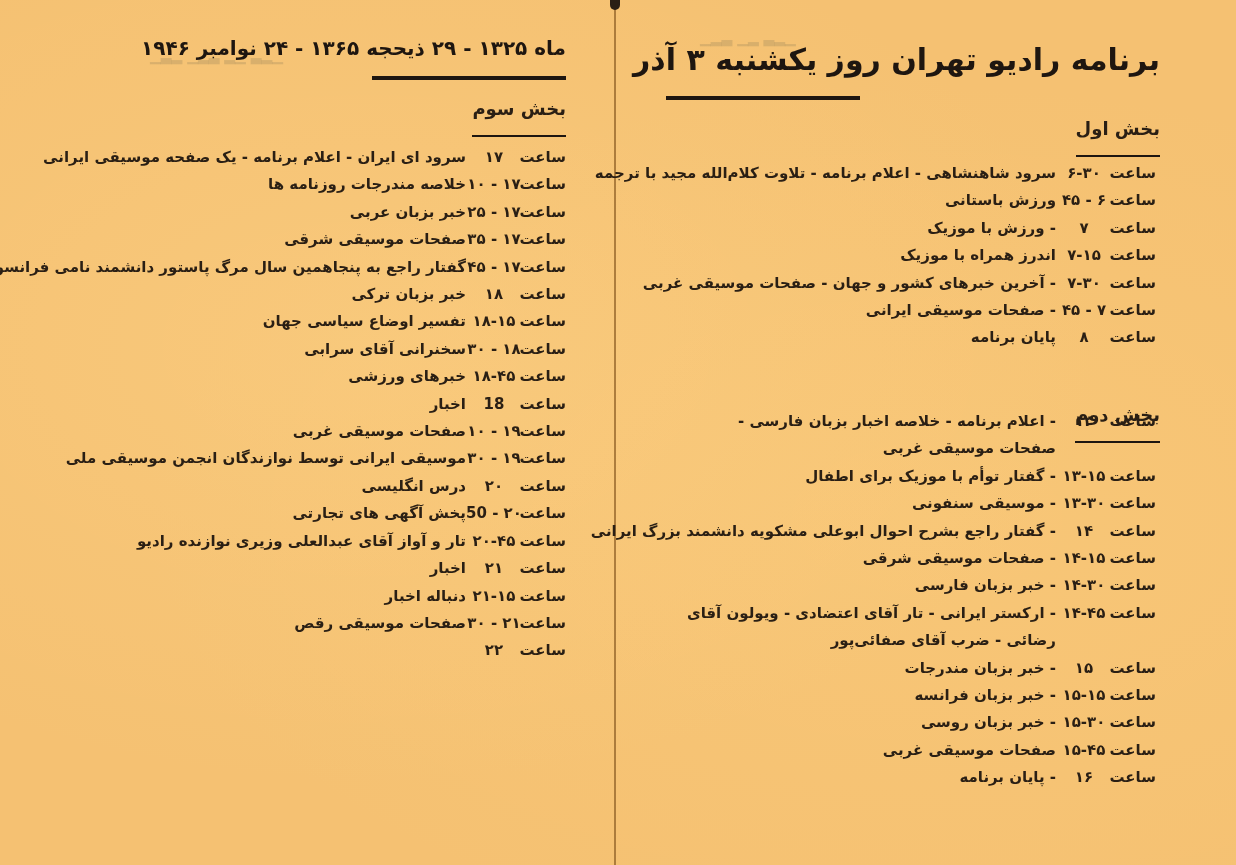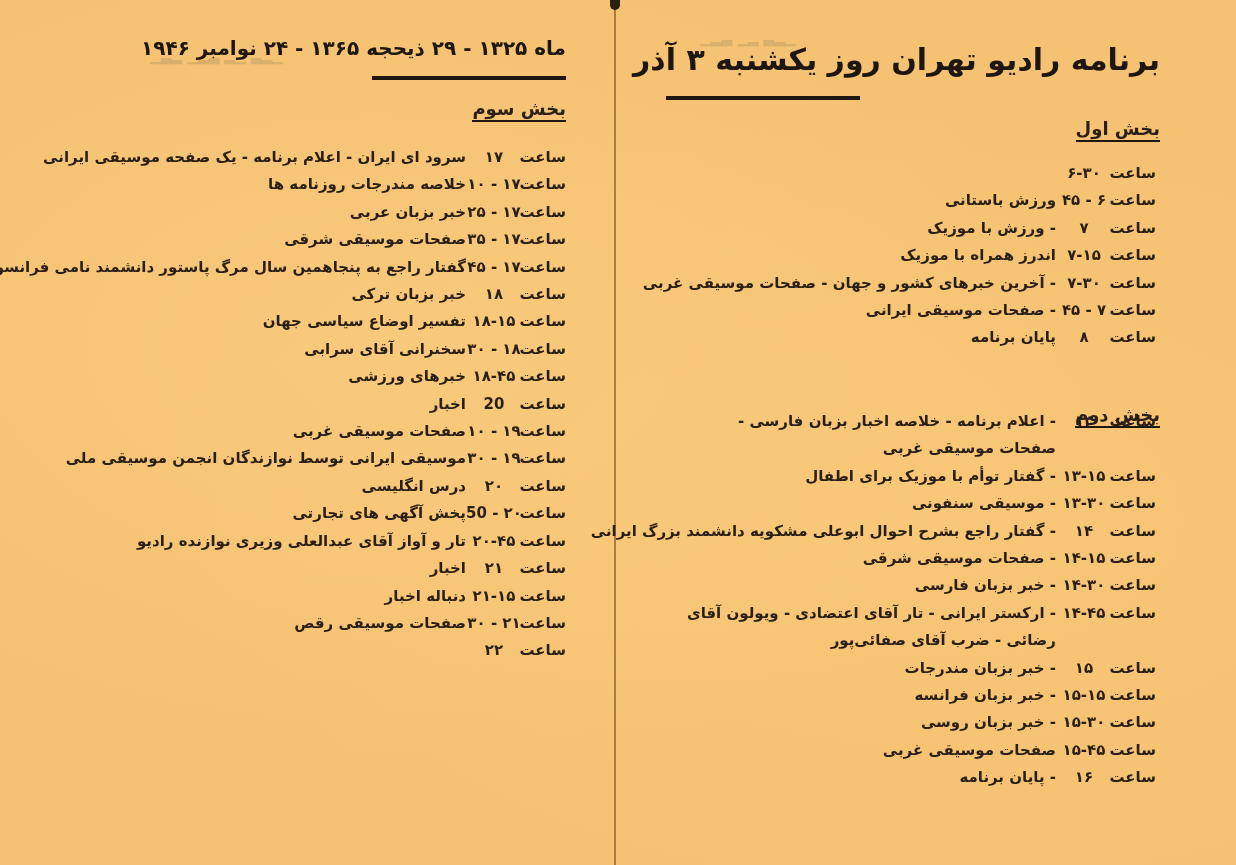--- a/index.html
+++ b/index.html
@@ -34,21 +34,21 @@
     color: #1e1610;
   }
   .page.right .title { right: 10px; top: 42px; font-size: 30px; }
   .page.left .title { right: 14px; top: 36px; font-size: 20px; }
   .title-rule { position: absolute; height: 4px; background: #1e1610; }
   .page.right .title-rule { left: 26px; top: 96px; width: 194px; }
   .page.left .title-rule { right: 14px; top: 76px; width: 194px; }
 
   .section-head {
     position: absolute; font-weight: bold; font-size: 18px; white-space: nowrap;
-    border-bottom: 2px solid #1e1610; padding-bottom: 1px;
+    border-bottom: 2px solid #1e1610; padding-bottom: 16px;
   }
   .rows { position: absolute; right: 14px; list-style: none; margin: 0; padding: 0; }
   .row {
     display: flex; align-items: baseline; font-weight: bold; font-size: 15px;
     line-height: 27.4px; white-space: nowrap;
   }
   .row .lbl { width: 44px; flex: 0 0 auto; }
   .row .tm { width: 56px; flex: 0 0 auto; text-align: center; }
   .row .desc { flex: 0 0 auto; }
   .row.wrap .desc { white-space: normal; width: 380px; }
@@ -69,20 +69,21 @@
 
   <div class="page right">
     <div class="title">برنامه رادیو تهران روز یکشنبه ۳ آذر</div>
     <div class="title-rule"></div>
 
     <div class="section-head" style="right:10px;top:118px;">بخش اول</div>
     <ul class="rows" style="top:160px;">
       <li class="row">
           <span class="lbl">ساعت</span>
           <span class="tm">۶-۳۰</span>
+          <span class="desc">سرود شاهنشاهی - اعلام برنامه - تلاوت کلام‌الله مجید با ترجمه</span>
         </li>
       <li class="row">
           <span class="lbl">ساعت</span>
           <span class="tm">۶ - ۴۵</span>
           <span class="desc">ورزش باستانی</span>
         </li>
       <li class="row">
           <span class="lbl">ساعت</span>
           <span class="tm">۷</span>
           <span class="desc">- ورزش با موزیک</span>
@@ -220,21 +221,21 @@
           <span class="tm">۱۸ - ۳۰</span>
           <span class="desc">سخنرانی آقای سرابی</span>
         </li>
       <li class="row">
           <span class="lbl">ساعت</span>
           <span class="tm">۱۸-۴۵</span>
           <span class="desc">خبرهای ورزشی</span>
         </li>
       <li class="row">
           <span class="lbl">ساعت</span>
-          <span class="tm">20</span>
+          <span class="tm">18</span>
           <span class="desc">اخبار</span>
         </li>
       <li class="row">
           <span class="lbl">ساعت</span>
           <span class="tm">۱۹ - ۱۰</span>
           <span class="desc">صفحات موسیقی غربی</span>
         </li>
       <li class="row">
           <span class="lbl">ساعت</span>
           <span class="tm">۱۹ - ۳۰</span>

